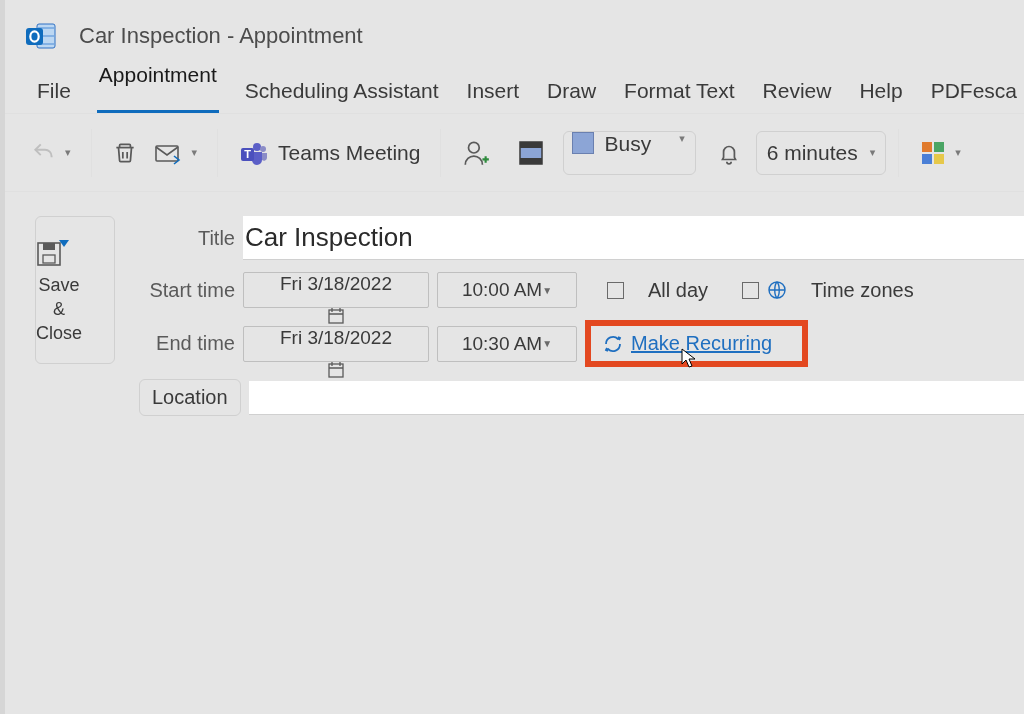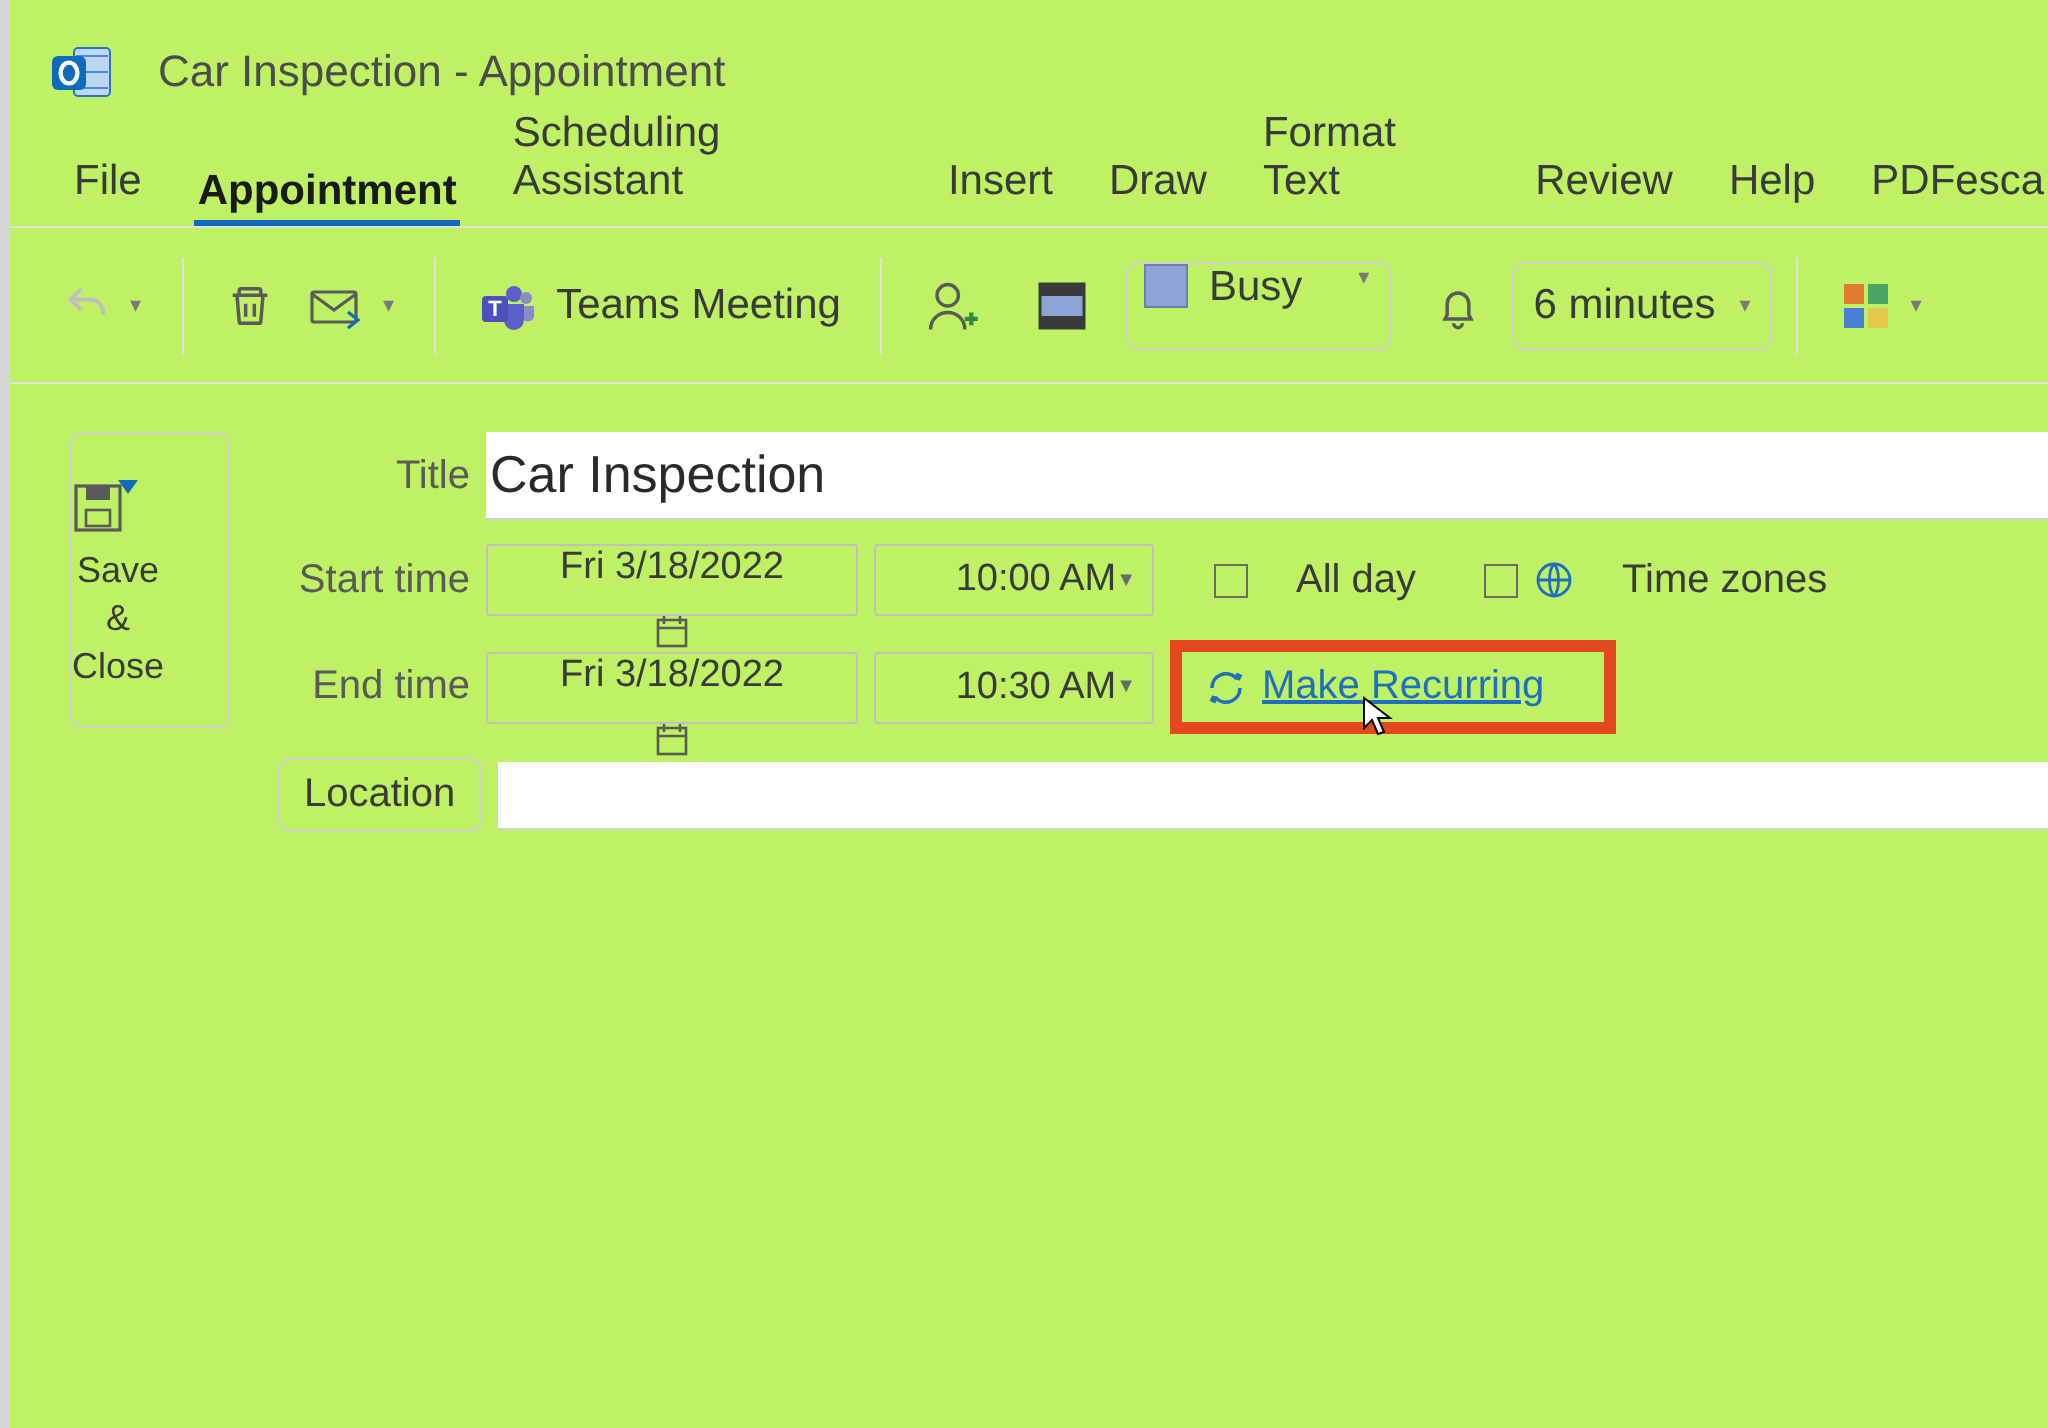--- a/index.html
+++ b/index.html
@@ -1,29 +1,29 @@
 <!DOCTYPE html>
 <html><head>
 <meta charset="utf-8">
 <style>
   * { box-sizing: border-box; margin: 0; padding: 0; font-family: "Segoe UI", Arial, sans-serif; }
   body { background: #fff; width: 1024px; height: 714px; overflow: hidden; position: relative; }
   .left-strip { position: absolute; left: 0; top: 0; width: 5px; height: 714px; background: #d6d6d6; }
-  .window { position: absolute; left: 5px; top: 0; right: 0; bottom: 0; background: #bef264; }
+  .window { position: absolute; left: 5px; top: 0; right: 0; bottom: 0; background: #e5e5e5; }
 
   
   .titlebar { height: 72px; display: flex; align-items: center; padding-left: 20px; gap: 22px; }
   .app-icon { width: 32px; height: 32px; position: relative; }
   .app-icon svg { width: 32px; height: 32px; }
   .title-text { font-size: 22px; color: #4c4c4c; font-weight: 400; }
 
   
   .ribbon-tabs { display: flex; align-items: flex-end; height: 42px; gap: 24px; padding-left: 30px; border-bottom: 1px solid #e0e0e0; }
   .ribbon-tab { font-size: 21px; color: #3a3a3a; padding: 0 2px 10px 2px; cursor: pointer; }
-  .ribbon-tab.active { font-weight: 700; color: #1a1a1a; border-bottom: 3px solid #0f6cbd; padding-bottom: 2px; }
+  .ribbon-tab.active { font-weight: 400; color: #1a1a1a; border-bottom: 3px solid #0f6cbd; padding-bottom: 23px; }
 
   
   .toolbar { display: flex; align-items: center; height: 78px; gap: 0; border-bottom: 1px solid #e0e0e0; padding-left: 18px; }
   .tb-group { display: flex; align-items: center; height: 100%; }
   .tb-sep { width: 1px; height: 48px; background: #e0e0e0; margin: 0 12px; }
   .tb-btn { display: flex; align-items: center; padding: 6px 8px; cursor: pointer; border-radius: 4px; gap: 6px; }
   .tb-caret { font-size: 11px; color: #7a7a7a; margin-left: 2px; }
   .tb-icon { display: flex; align-items: center; justify-content: center; }
 
   .teams-btn { font-size: 21px; color: #3a3a3a; display: flex; align-items: center; gap: 10px; }
@@ -42,21 +42,21 @@
 
   .fields { flex: 1; }
   .row { display: flex; align-items: center; gap: 8px; margin-bottom: 12px; }
   .label { width: 96px; text-align: right; font-size: 20px; color: #5a5a5a; }
   .label-btn { border: 1px solid #d0d0d0; border-radius: 6px; padding: 6px 12px; font-size: 20px; color: #3a3a3a; cursor: pointer; }
 
   .title-input { font-size: 26px; color: #2a2a2a; border: none; border-bottom: 1px solid #d0d0d0; flex: 1; padding: 6px 2px; outline: none; min-width: 300px; }
 
   .date-box { display: flex; align-items: center; border: 1px solid #bfbfbf; border-radius: 2px; height: 36px; padding: 0 8px; font-size: 19px; color: #3a3a3a; gap: 12px; width: 186px; justify-content: space-between; flex-direction: column; }
   .cal-ic { width: 18px; height: 18px; color: #5a5a5a; }
-  .time-box { display: flex; align-items: center; border: 1px solid #bfbfbf; border-radius: 2px; height: 36px; padding: 0 8px; font-size: 19px; color: #3a3a3a; width: 140px; justify-content: flex-end; }
+  .time-box { display: flex; align-items: center; border: 1px solid #bfbfbf; border-radius: 2px; height: 36px; padding: 0 8px; font-size: 19px; color: #3a3a3a; width: 140px; justify-content: center; }
   .tri { font-size: 10px; color: #6a6a6a; }
 
   .chk { width: 17px; height: 17px; border: 1px solid #6a6a6a; display: inline-block; }
   .opt-label { font-size: 20px; color: #3a3a3a; margin-left: 16px; }
   .globe { width: 20px; height: 20px; color: #1f6fc0; }
 
   .redbox { border: 6px solid #e34820; padding: 6px 30px 6px 12px; display: flex; align-items: center; gap: 8px; }
   .recur-link { color: #1f6fc0; text-decoration: underline; font-size: 20px; cursor: pointer; }
   .recur-ic { color: #1f6fc0; width: 20px; height: 20px; }
 

